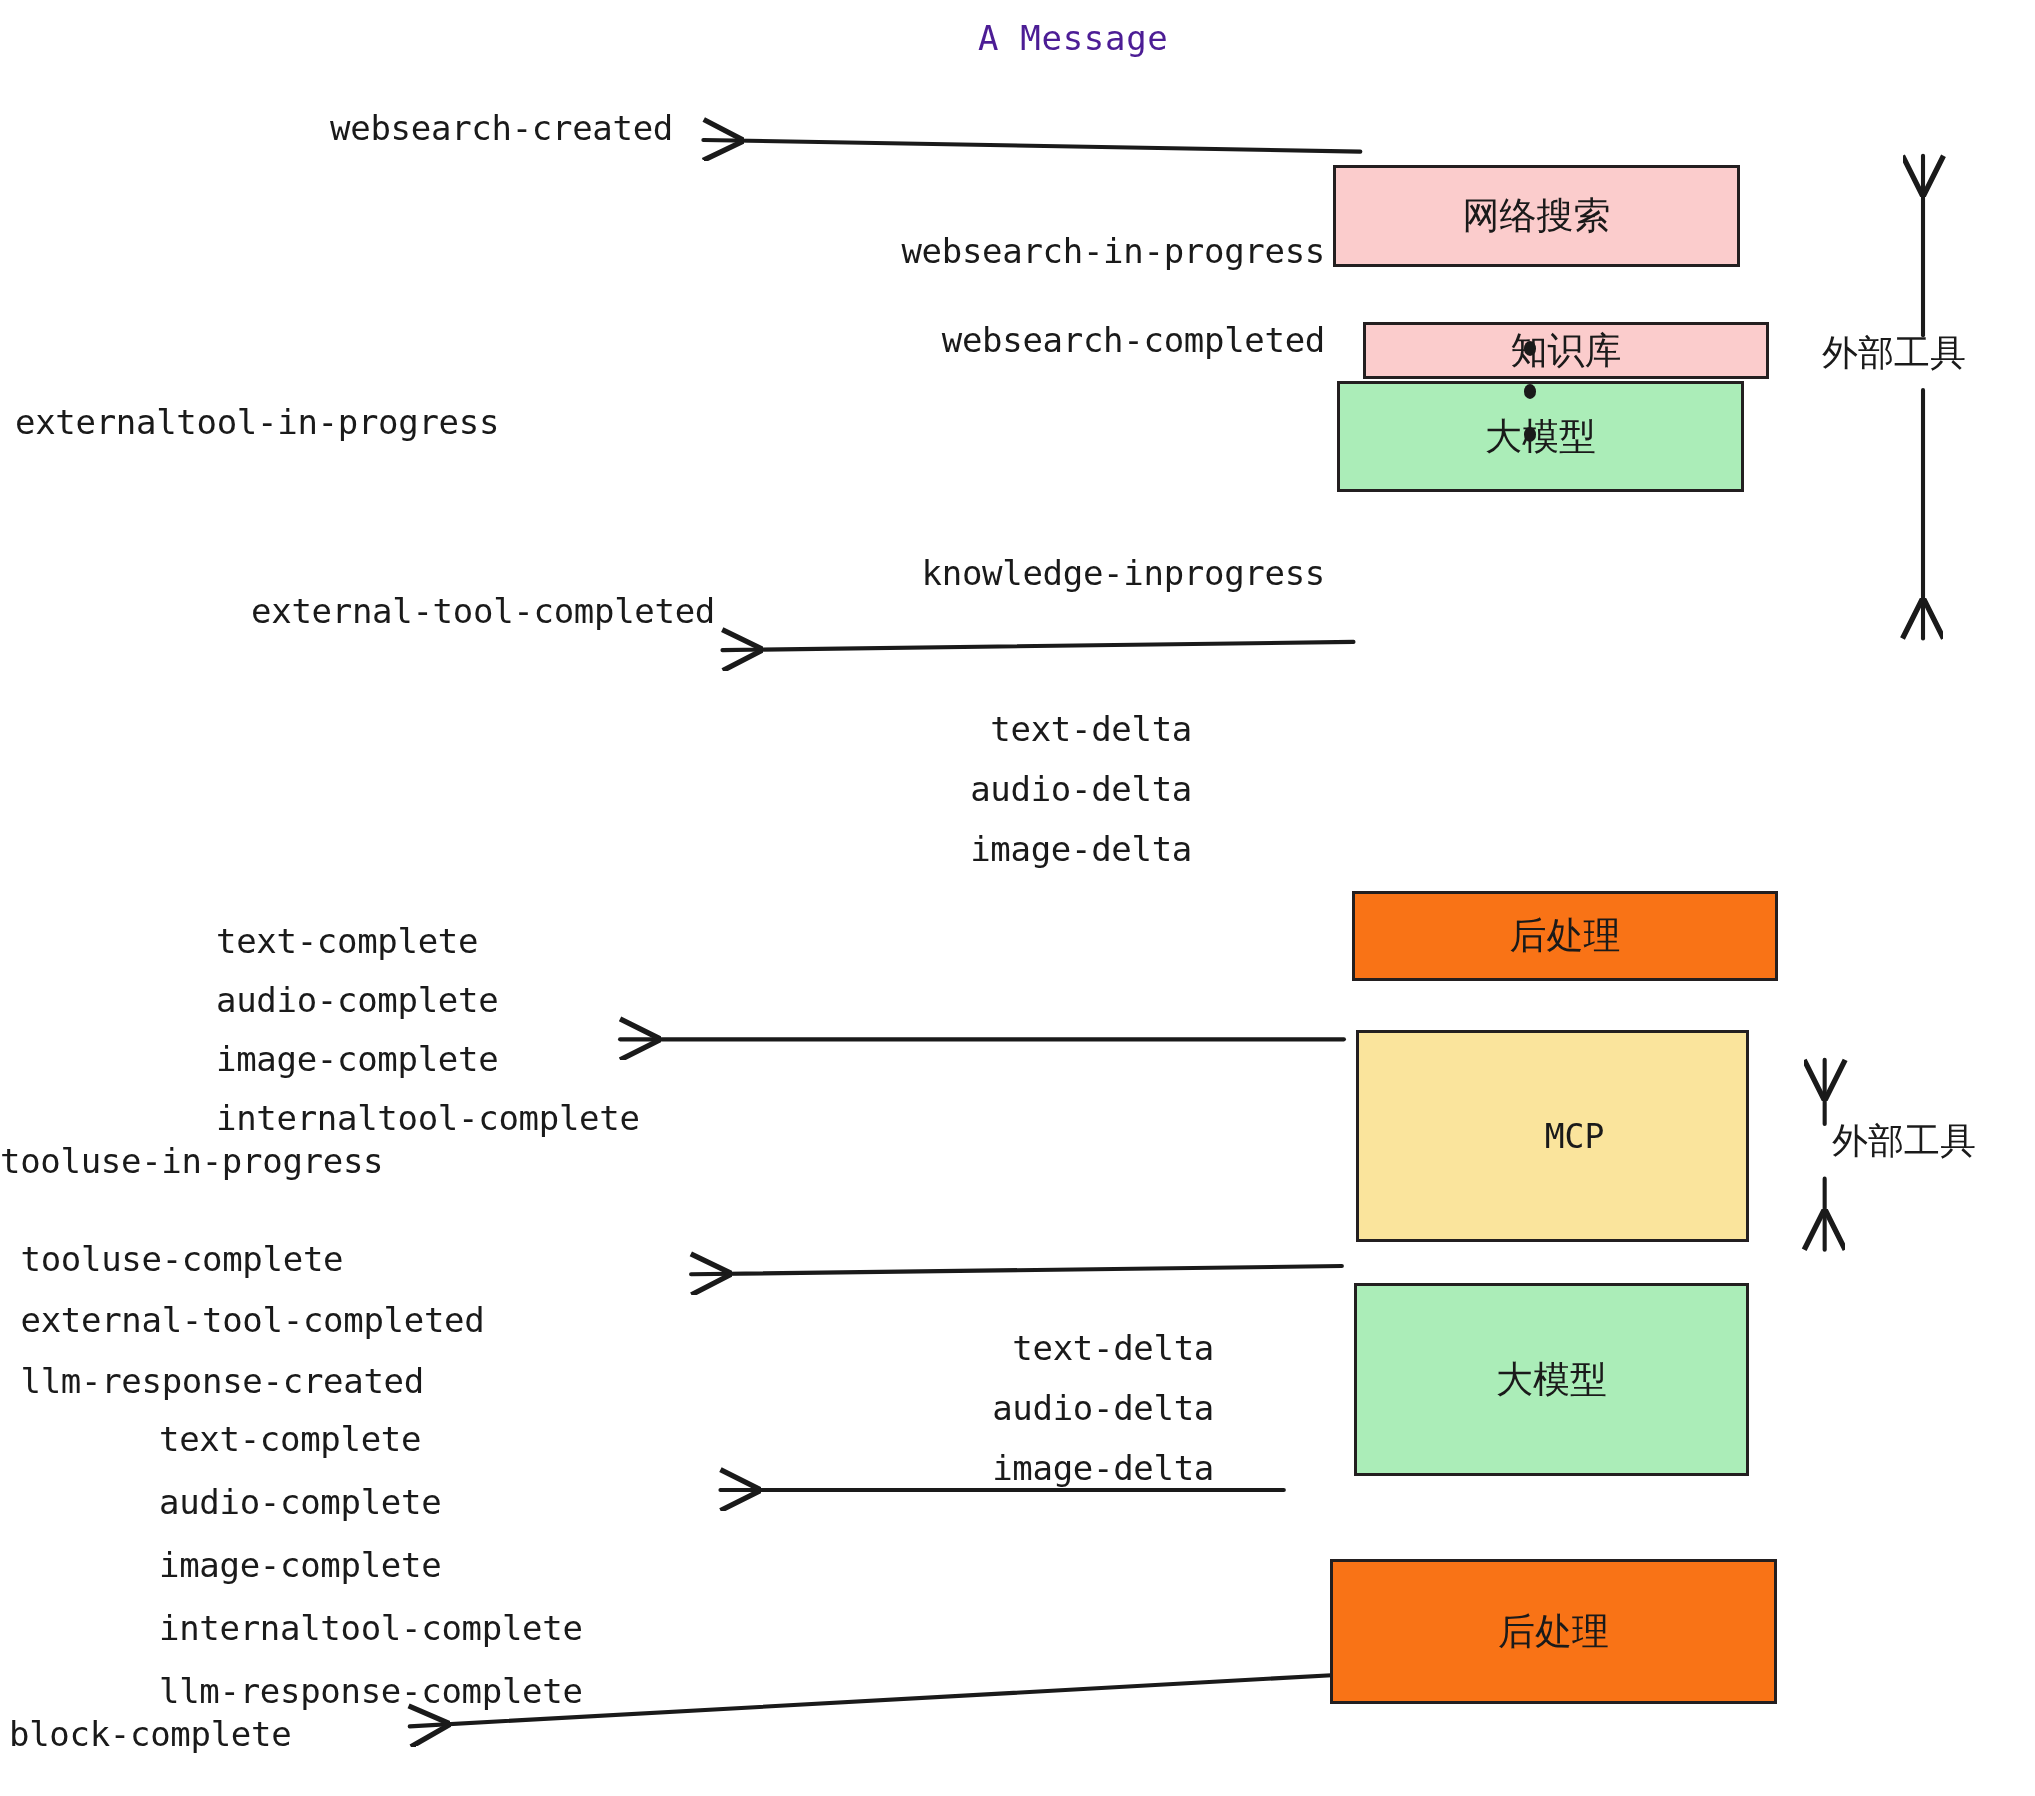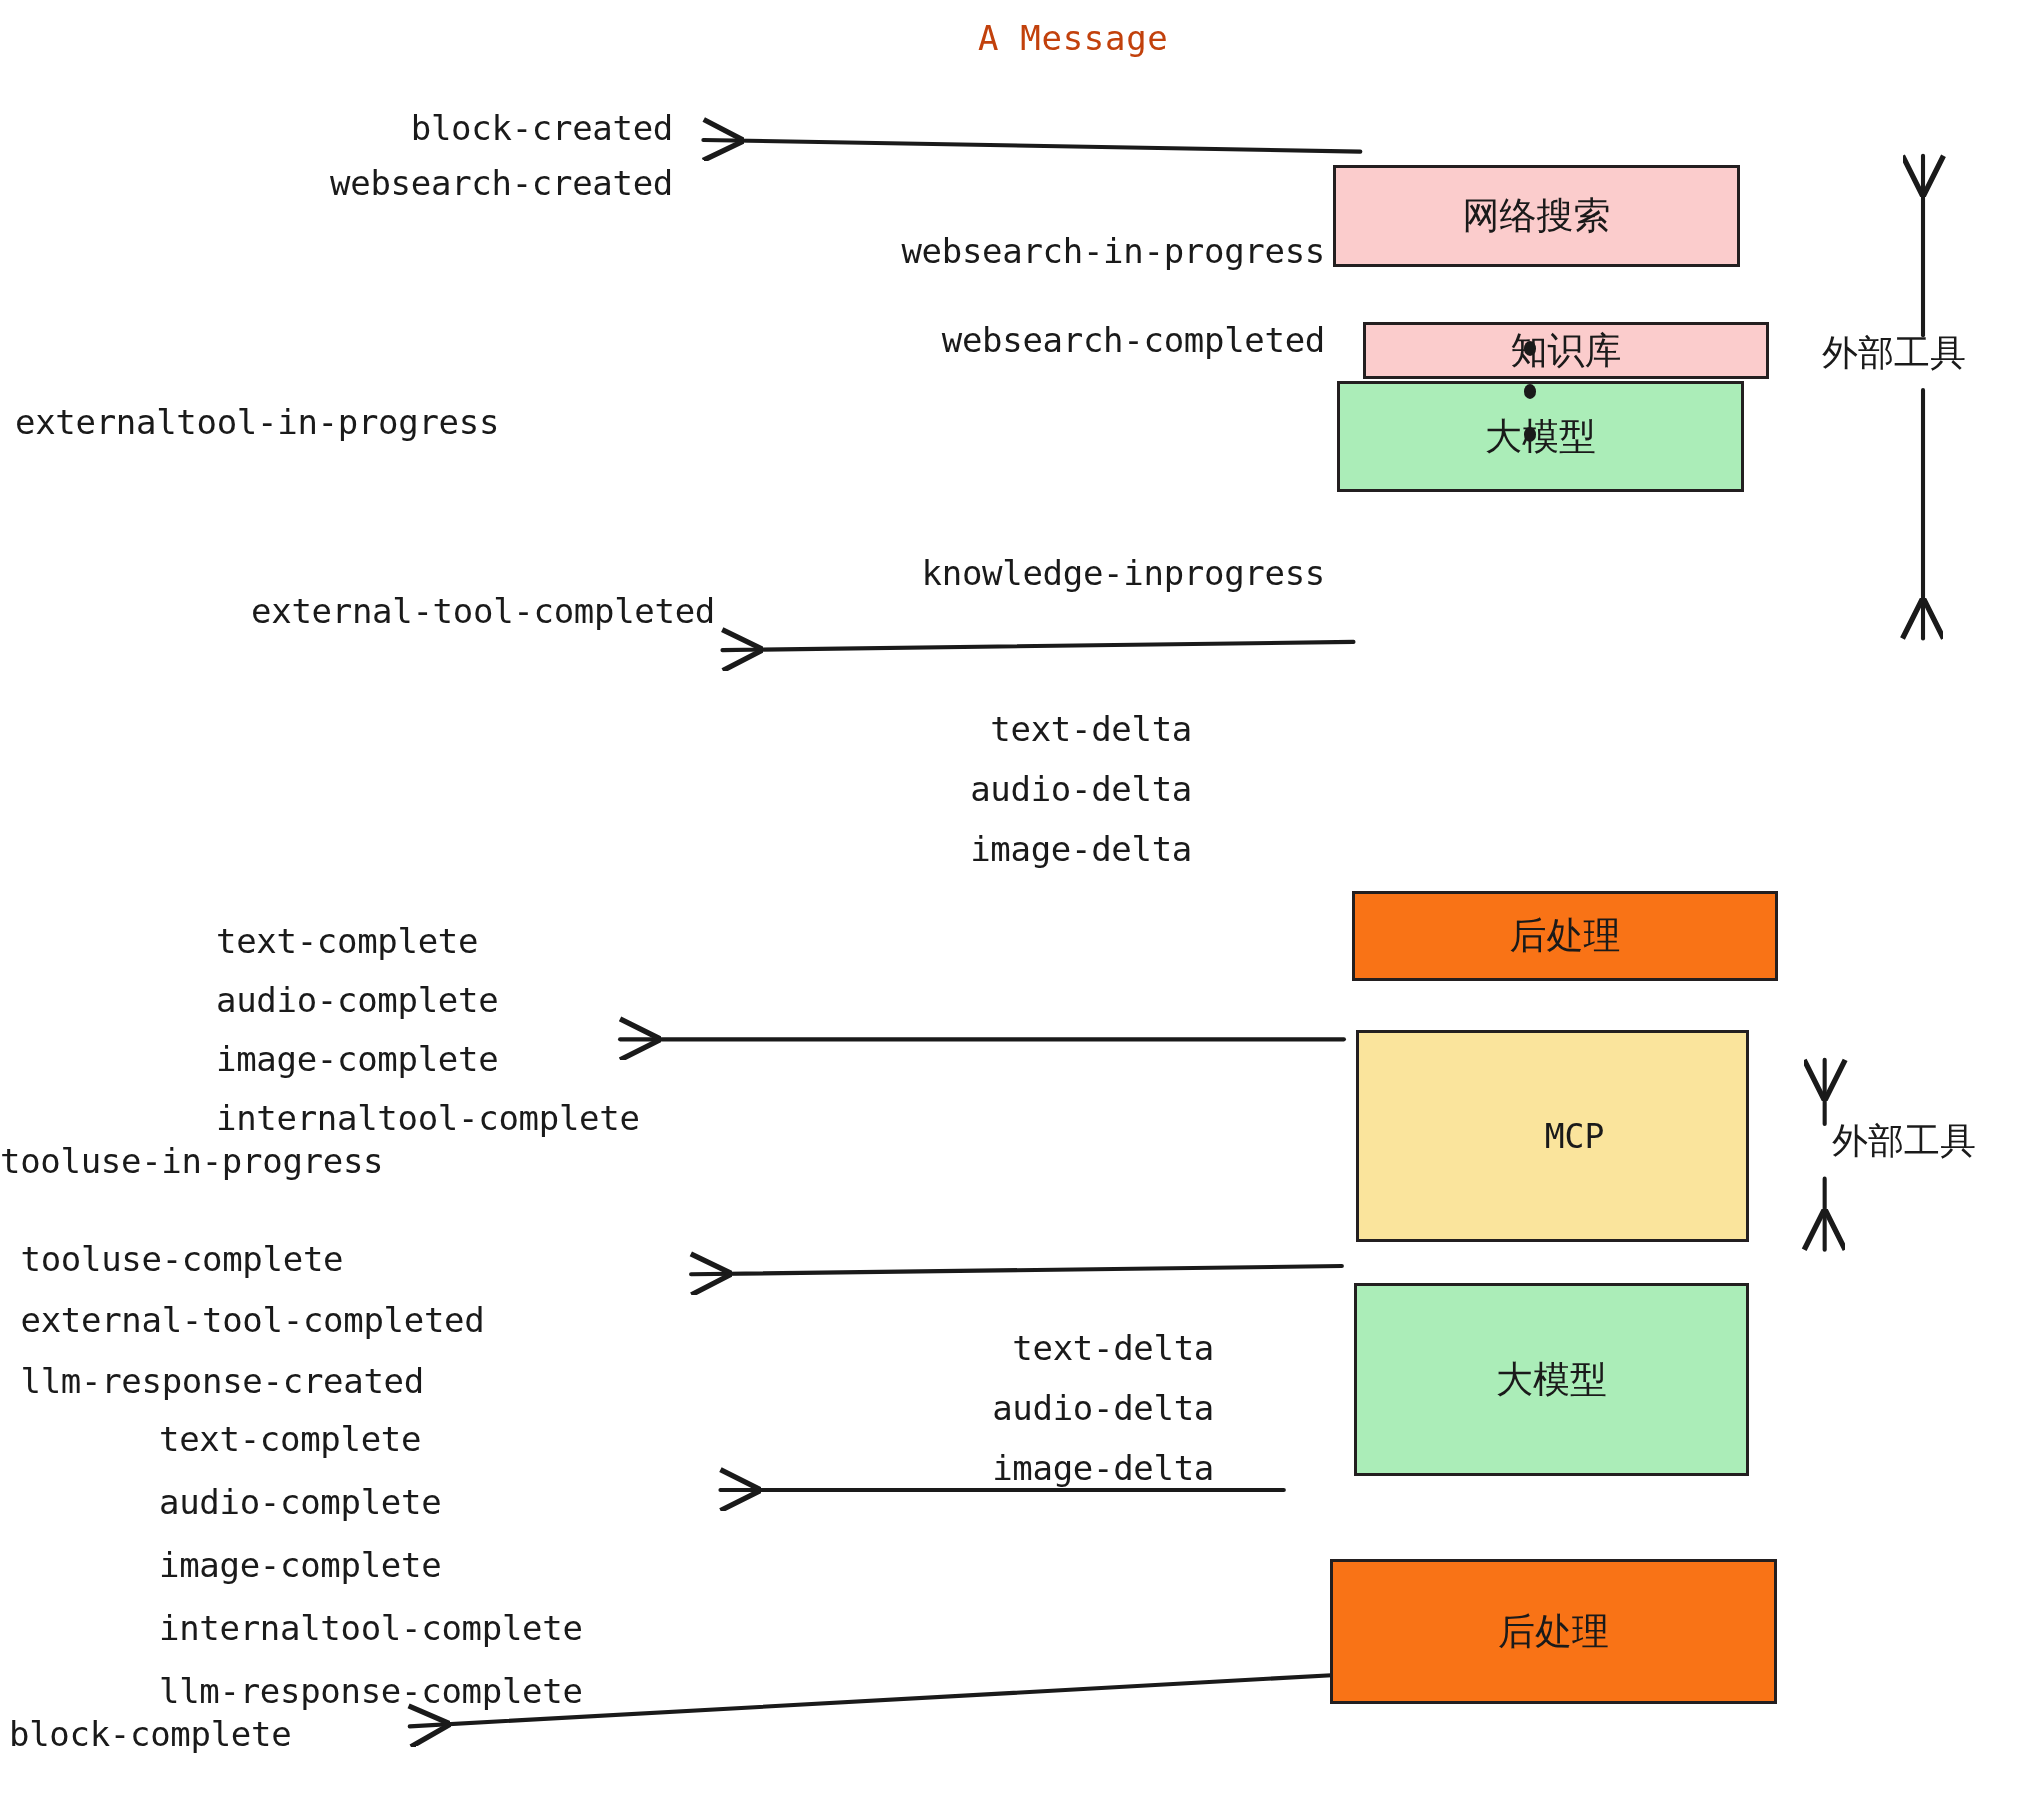--- a/index.html
+++ b/index.html
@@ -33,21 +33,21 @@
   .evt {
     font-family: "DejaVu Sans Mono", "Liberation Mono", monospace;
     font-size: 34px;
     line-height: 1.0;
     color: #1a1a1a;
     letter-spacing: -0.3px;
   }
   .title {
     font-family: "DejaVu Sans Mono", "Liberation Mono", monospace;
     font-size: 34px;
-    color: #c2410c;
+    color: #4c1d95;
     letter-spacing: 0.7px;
   }
   
   .box {
     position: absolute;
     box-sizing: border-box;
     border: 3.4px solid #231f20;
     display: flex;
     align-items: center;
     justify-content: center;
@@ -148,21 +148,20 @@
       <span></span>
     </div>
 
   <div id="side-root">
       <div class="abs side-label" style="left: 1822px; top: 329px;">外部工具</div>
       <div class="abs side-label" style="left: 1832px; top: 1117px;">外部工具</div>
     </div>
 
   <div id="events-root">
       <div class="abs evt" style="top: 101px; left: 0px; width: 673px; text-align: right;">
-        <div style="height: 55px; line-height: 55px;">block-created</div>
         <div style="height: 55px; line-height: 55px;">websearch-created</div>
       </div>
       <div class="abs evt" style="top: 207px; left: 0px; width: 1325px; text-align: right;">
         <div style="height: 89px; line-height: 89px;">websearch-in-progress</div>
         <div style="height: 89px; line-height: 89px;">websearch-completed</div>
       </div>
       <div class="abs evt" style="top: 395px; left: 15px; text-align: left;">
         <div style="height: 55px; line-height: 55px;">externaltool-in-progress</div>
       </div>
       <div class="abs evt" style="top: 546px; left: 0px; width: 1325px; text-align: right;">

